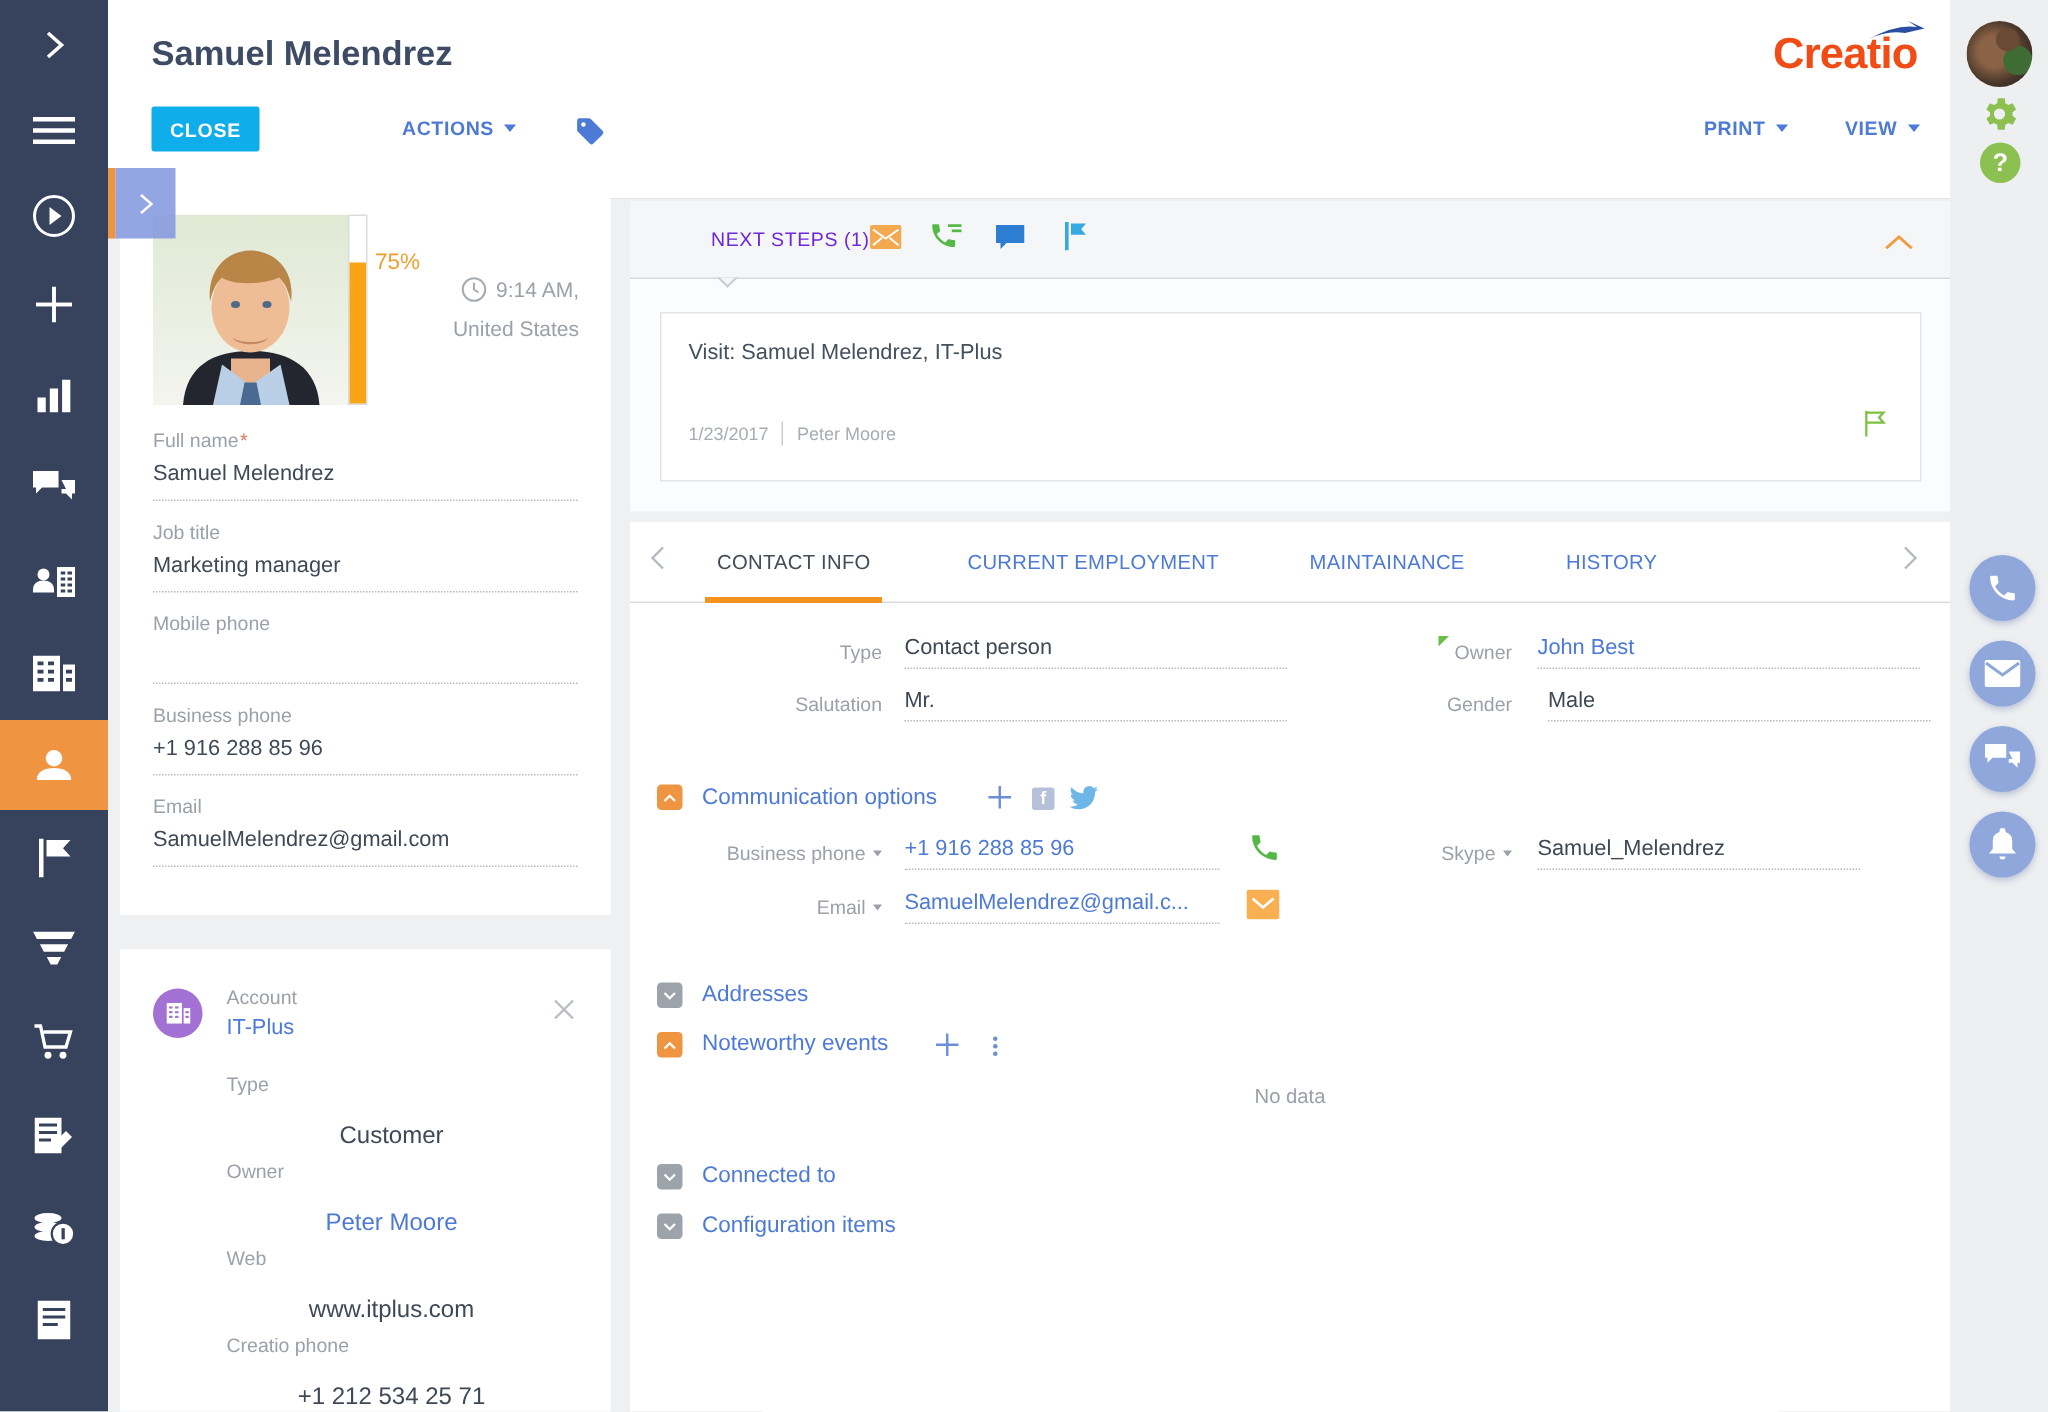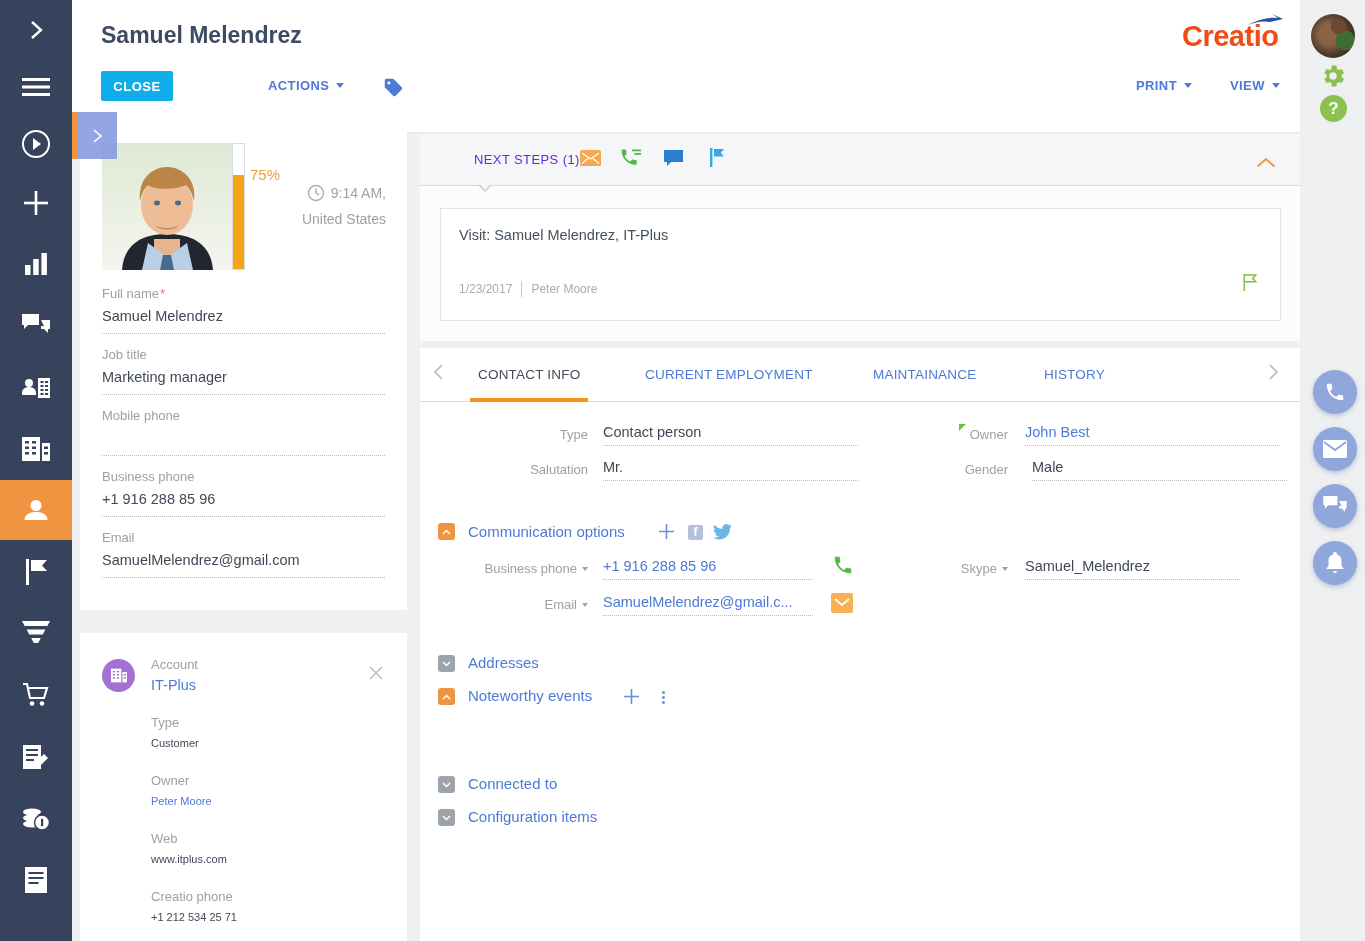--- a/index.html
+++ b/index.html
@@ -57,21 +57,21 @@
   .pfield .lab, .flabel { font-size:13px; color:#9aa1a9; }
   .pfield .val { margin-top:7px; font-size:14.5px; color:#3f4956; cursor:text; min-height:17px; }
   .req { color:#e8735a; margin-left:1px; }
 
   #account-card { left:80px; top:633px; width:327px; height:344px; }
   #acc-avatar { position:absolute; left:22px; top:26px; width:33px; height:33px; border-radius:50%; background:#a371d3; display:flex; align-items:center; justify-content:center; }
   #acc-label { position:absolute; left:71px; top:24px; font-size:13px; color:#9aa1a9; }
   #acc-name { position:absolute; left:71px; top:44px; font-size:14.5px; color:#4d7ad5; cursor:pointer; }
   #acc-close { position:absolute; left:288px; top:32px; cursor:pointer; }
   .afield { position:absolute; left:71px; width:220px; }
-  .afield .val { margin-top:7px; font-size:11px; color:#3f4956; }
+  .afield .val { margin-top:19px; font-size:16px; color:#3f4956;text-align:center; }
   .afield .val.link { color:#4d7ad5; cursor:pointer; }
 
   
   #next-steps { left:420px; top:134px; width:880px; height:207px; background:#fbfcfd; }
   #ns-header { position:absolute; left:0; top:0; width:100%; height:52px; background:#f4f6f8; border-bottom:1px solid #d8dbdd; }
   #ns-title { position:absolute; left:20px; top:18px; font-size:13px; color:#6d28d9; letter-spacing:.4px;margin-left:34px; }
   .ns-notch-outer { position:absolute; left:58px; top:51px; width:0; height:0; border-left:7px solid transparent; border-right:7px solid transparent; border-top:7px solid #c9cdd0; }
   .ns-notch-inner { position:absolute; left:60px; top:51px; width:0; height:0; border-left:5px solid transparent; border-right:5px solid transparent; border-top:5px solid #f4f6f8; }
   .ns-ico { position:absolute; top:14px; cursor:pointer; }
   #ns-collapse { position:absolute; right:24px; top:20px; cursor:pointer; }
@@ -555,20 +555,21 @@
       </div>
     <div class="sec-title" style="top:339px">Noteworthy events</div>
     <div class="plus-ico" style="left:203px; top:340px"><svg width="17" height="17" viewBox="0 0 17 17">
           <path d="M8.5 1v15M1 8.5h15" stroke="#6a8fd8" stroke-width="1.6"></path>
         </svg></div>
     <div id="kebab">
         <i></i>
         <i></i>
         <i></i>
       </div>
+    <div id="no-data">No data</div>
 
     <div class="sec-toggle closed" style="top:428px">
         <svg width="9" height="6" viewBox="0 0 9 6">
           <path d="M1 1l3.5 3.5L8 1" fill="none" stroke="#fff" stroke-width="1.5"></path>
         </svg>
       </div>
     <div class="sec-title" style="top:427px">Connected to</div>
 
     <div class="sec-toggle closed" style="top:461px">
         <svg width="9" height="6" viewBox="0 0 9 6">

